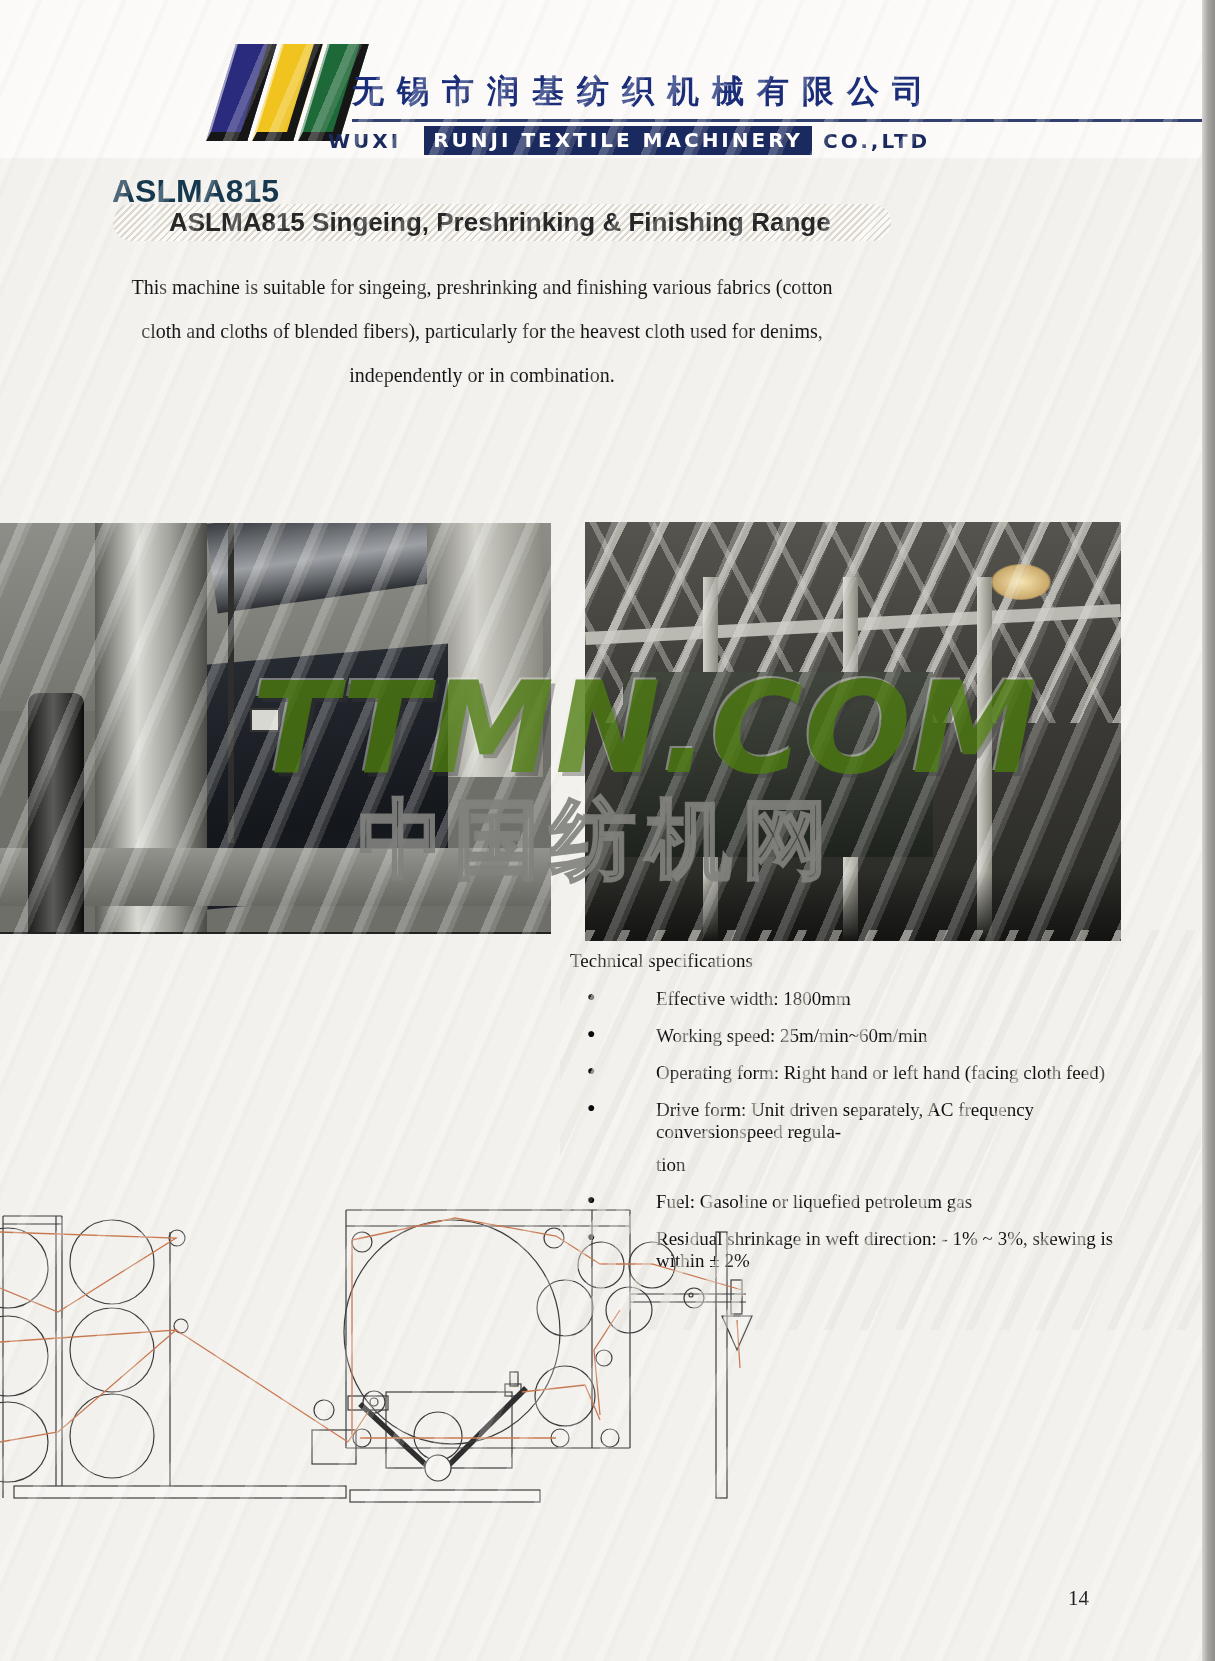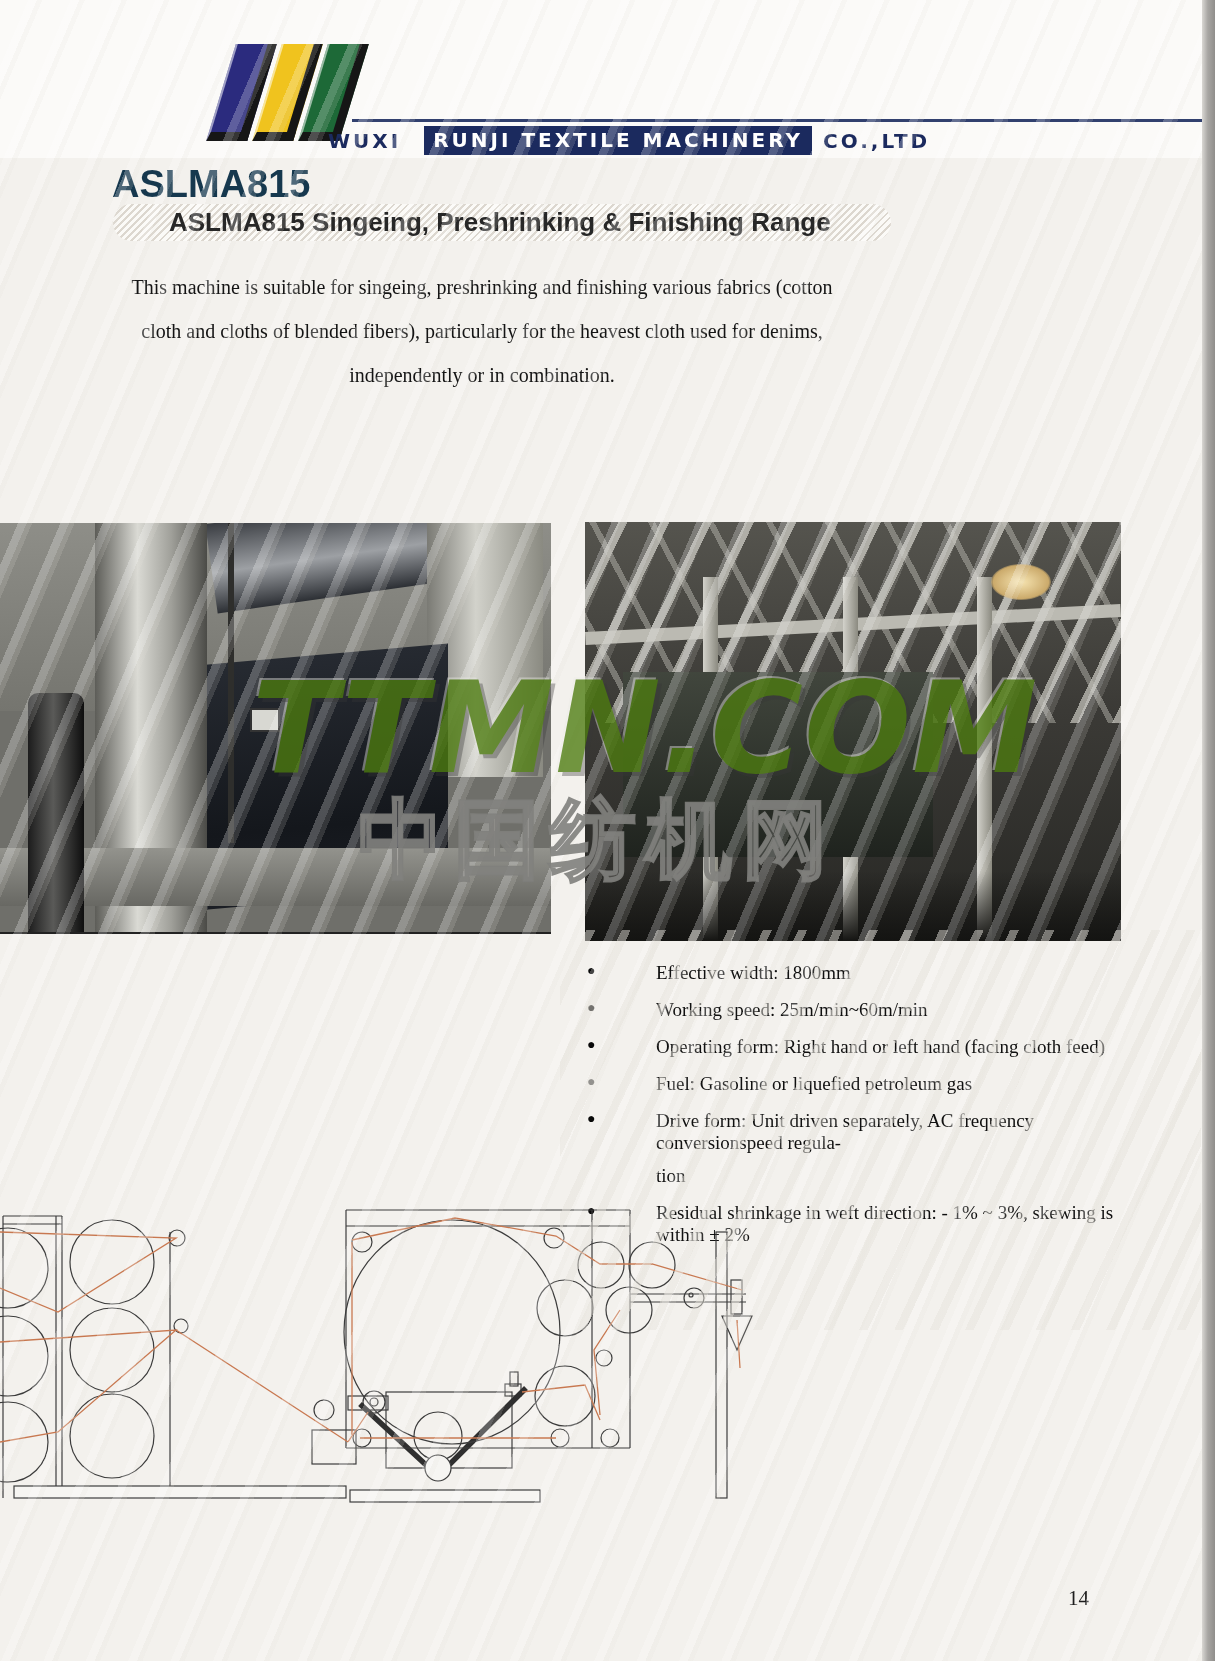--- a/index.html
+++ b/index.html
@@ -29,23 +29,23 @@
   .company-cn{position:absolute;left:352px;top:70px;white-space:nowrap;
     font-family:"DejaVu Sans","Liberation Sans",sans-serif;font-weight:bold;
     font-size:32px;letter-spacing:13px;color:#1b2d78;}
   .header-rule{position:absolute;left:352px;top:119px;width:863px;height:3px;background:#31406e;}
   .company-en{position:absolute;left:328px;top:126px;display:flex;align-items:center;gap:11px;
     font-family:"DejaVu Sans","Liberation Sans",sans-serif;font-weight:bold;
     font-size:20px;letter-spacing:3px;color:#1b2a5e;white-space:nowrap;}
   .company-en .boxed{background:#1b2a5e;color:#ffffff;padding:2px 9px 3px 9px;margin-left:12px;}
 
   
-  .model-title{position:absolute;left:112px;top:163px;
+  .model-title{position:absolute;left:112px;top:173px;
     font-family:"Liberation Sans","DejaVu Sans",sans-serif;font-weight:bold;
-    font-size:38px;color:#16384e;letter-spacing:0px;}
+    font-size:32px;color:#16384e;letter-spacing:0px;}
   .subtitle-pill{position:absolute;left:113px;top:204px;width:778px;height:37px;border-radius:19px;
     background:repeating-linear-gradient(135deg,#fbfaf7 0 3px,#dcd7cf 3px 5px);
     display:flex;align-items:center;box-sizing:border-box;padding-left:56px;}
   .subtitle-text{font-family:"Liberation Sans","DejaVu Sans",sans-serif;font-weight:bold;
     font-size:26px;color:#272727;white-space:nowrap;text-align:center;}
 
   
   .intro{position:absolute;left:122px;top:276px;width:720px;font-size:20px;color:#141414;}
   .intro-line{height:44px;text-align:center;}
 
@@ -114,20 +114,21 @@
 <div class="page">
 
   <div class="top-band"></div>
 
   <div class="logo">
     <div class="stripe s1" style="background:#2b2b7e"></div>
     <div class="stripe s2" style="background:#f0c31e"></div>
     <div class="stripe s3" style="background:#1d6937"></div>
   </div>
 
+  <div class="company-cn">无锡市润基纺织机械有限公司</div>
   <div class="header-rule"></div>
   <div class="company-en">
     <span>WUXI</span>
     <span class="boxed">RUNJI TEXTILE MACHINERY</span>
     <span>CO.,LTD</span>
   </div>
 
   <div class="model-title">ASLMA815</div>
   <div class="subtitle-pill">
     <span class="subtitle-text">ASLMA815 Singeing, Preshrinking &amp; Finishing Range</span>
@@ -160,36 +161,37 @@
     <div class="pr-col c3"></div>
     <div class="pr-block"></div>
     <div class="pr-lamp"></div>
     <div class="pr-floor"></div>
   </div>
 
   <div class="wm-latin">TTMN.COM</div>
   <div class="wm-cn">中国纺机网</div>
 
   <div class="specs">
+    <h3 class="specs-heading">Technical specifications</h3>
     <ul class="specs-list">
       <li class="spec-item">
         <div>Effective width: 1800mm</div>
       </li>
       <li class="spec-item">
         <div>Working speed: 25m/min~60m/min</div>
       </li>
       <li class="spec-item">
         <div>Operating form: Right hand or left hand (facing cloth feed)</div>
-      </li>
-      <li class="spec-item">
-        <div>Fuel: Gasoline or liquefied petroleum gas</div>
       </li>
       <li class="spec-item">
         <div>Drive form: Unit driven separately, AC frequency conversionspeed regula-</div>
         <div class="spec-line2">tion</div>
+      </li>
+      <li class="spec-item">
+        <div>Fuel: Gasoline or liquefied petroleum gas</div>
       </li>
       <li class="spec-item">
         <div>Residual shrinkage in weft direction: - 1% ~ 3%, skewing is within ± 2%</div>
       </li>
     </ul>
   </div>
 
   <svg class="schematic" viewBox="0 0 760 340">
     <g stroke="#3c3c3c" stroke-width="1.2" fill="none">
 

